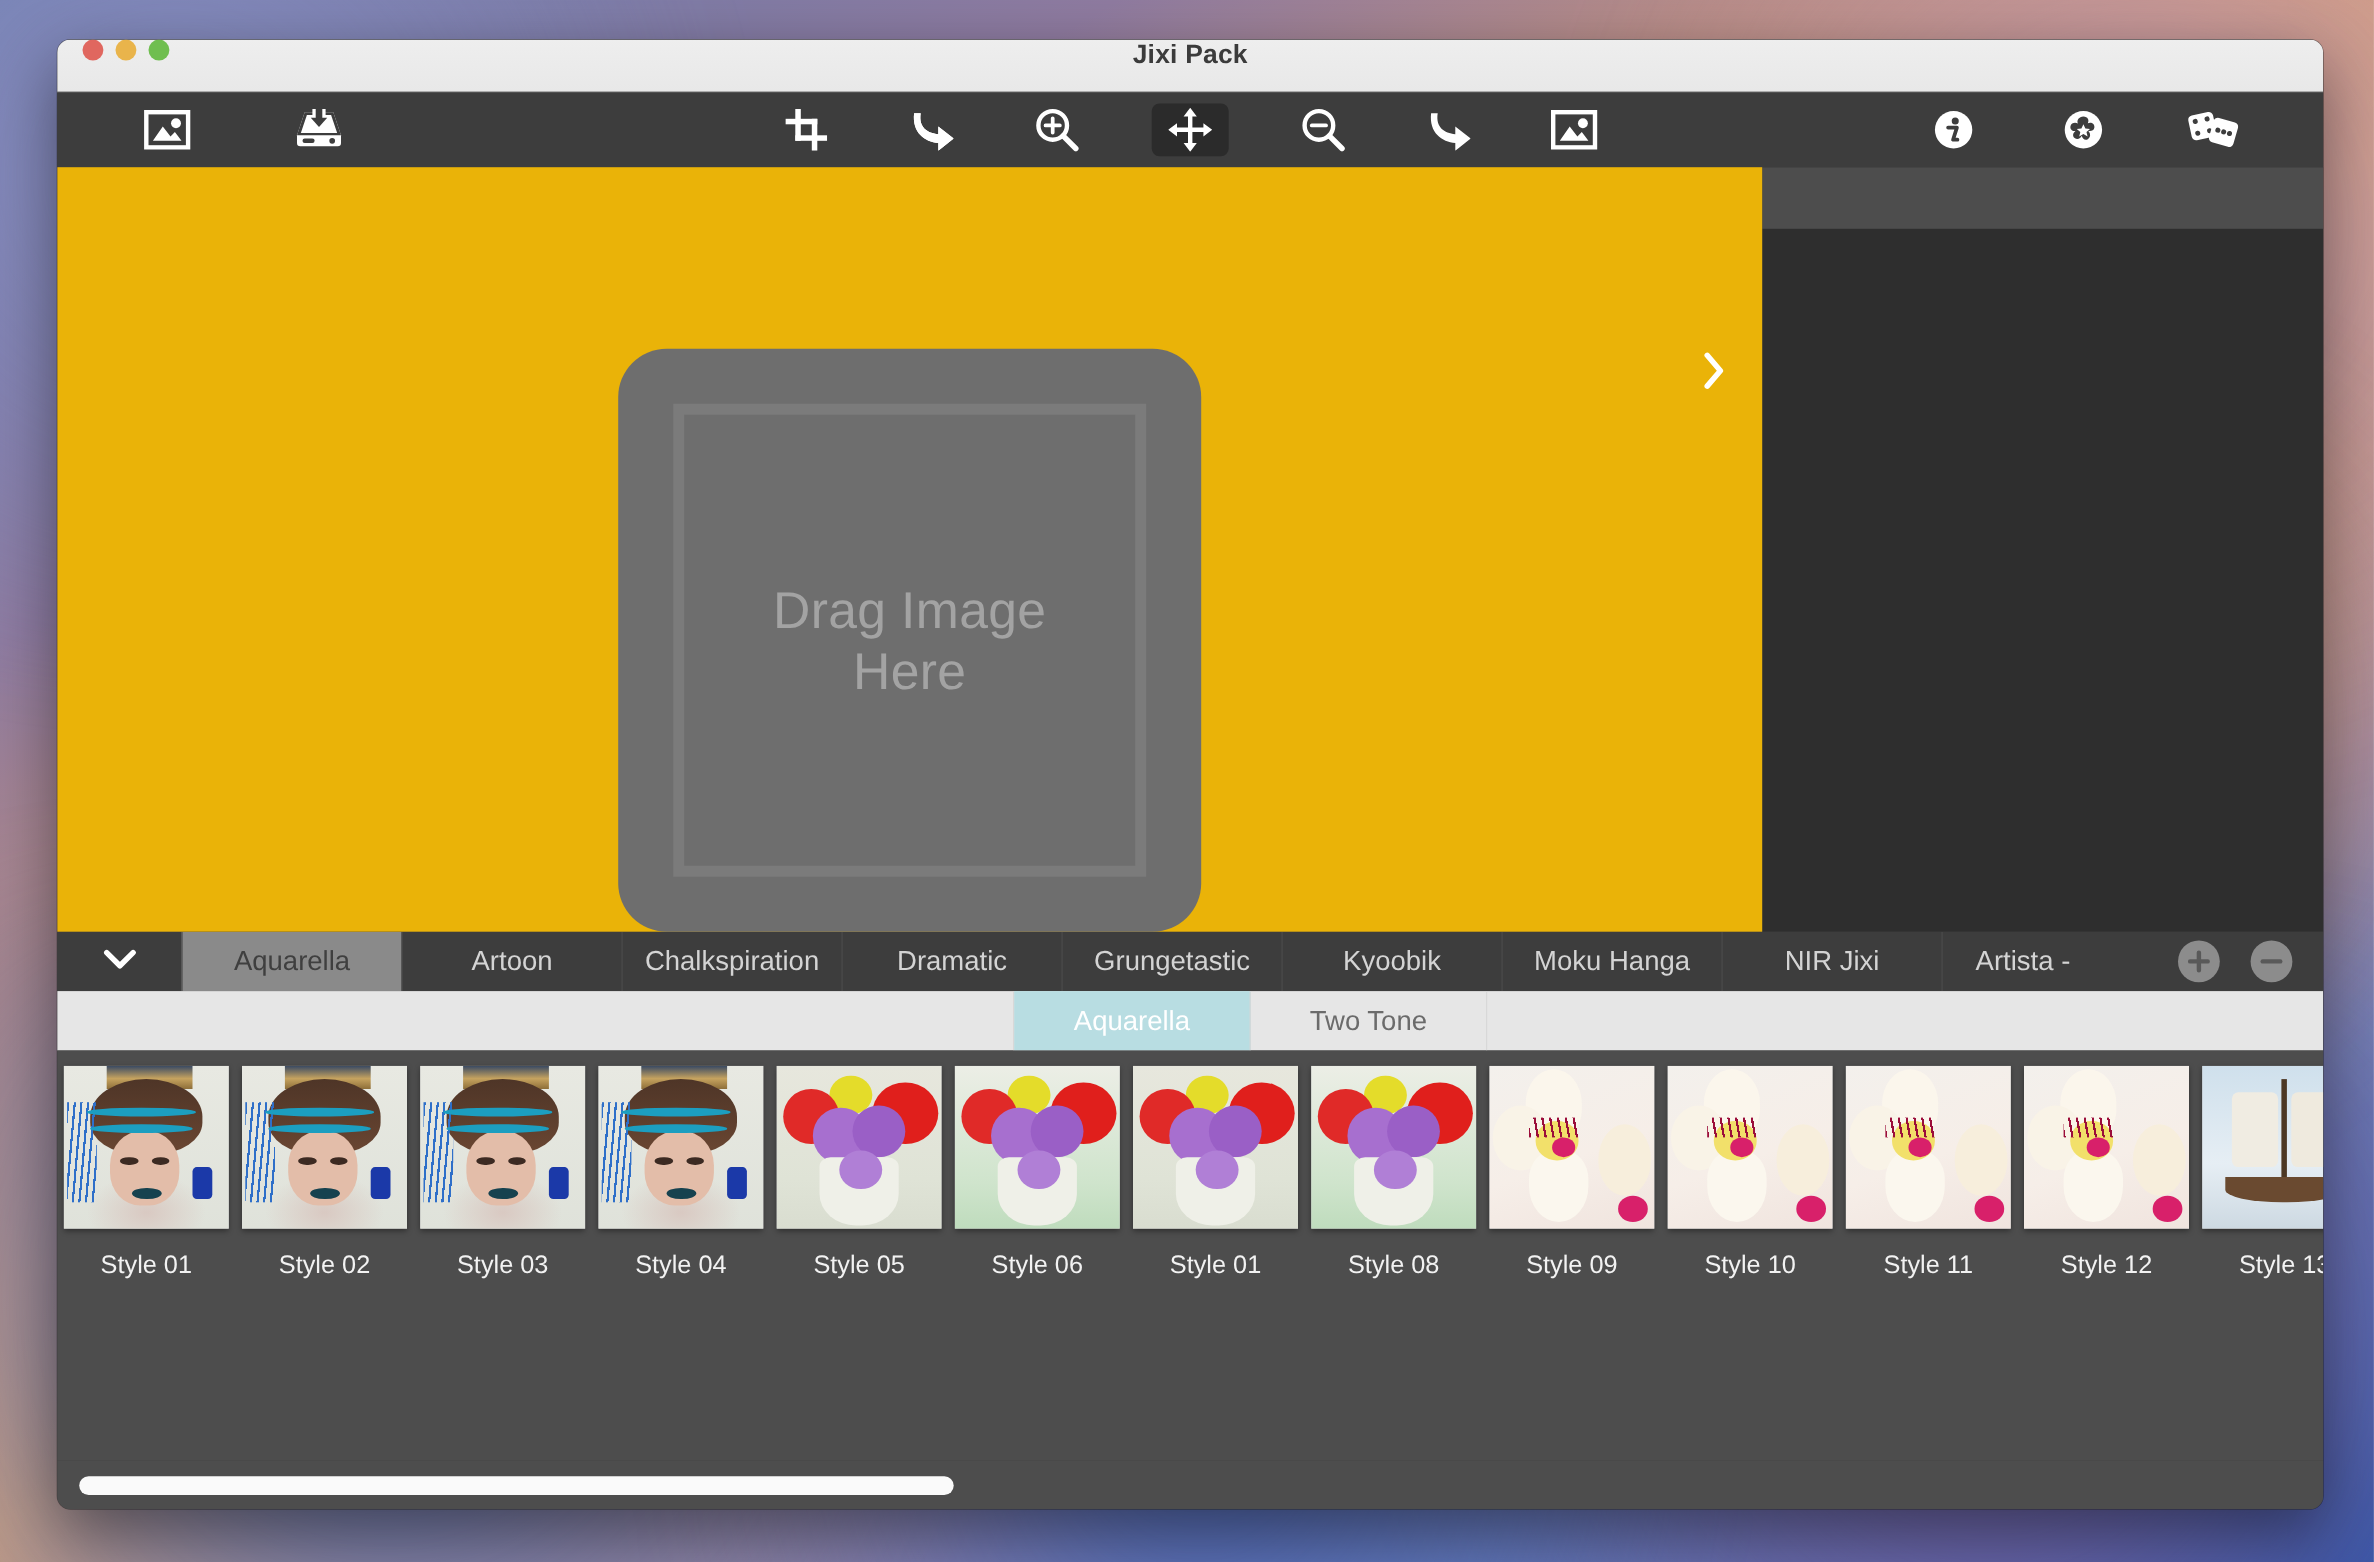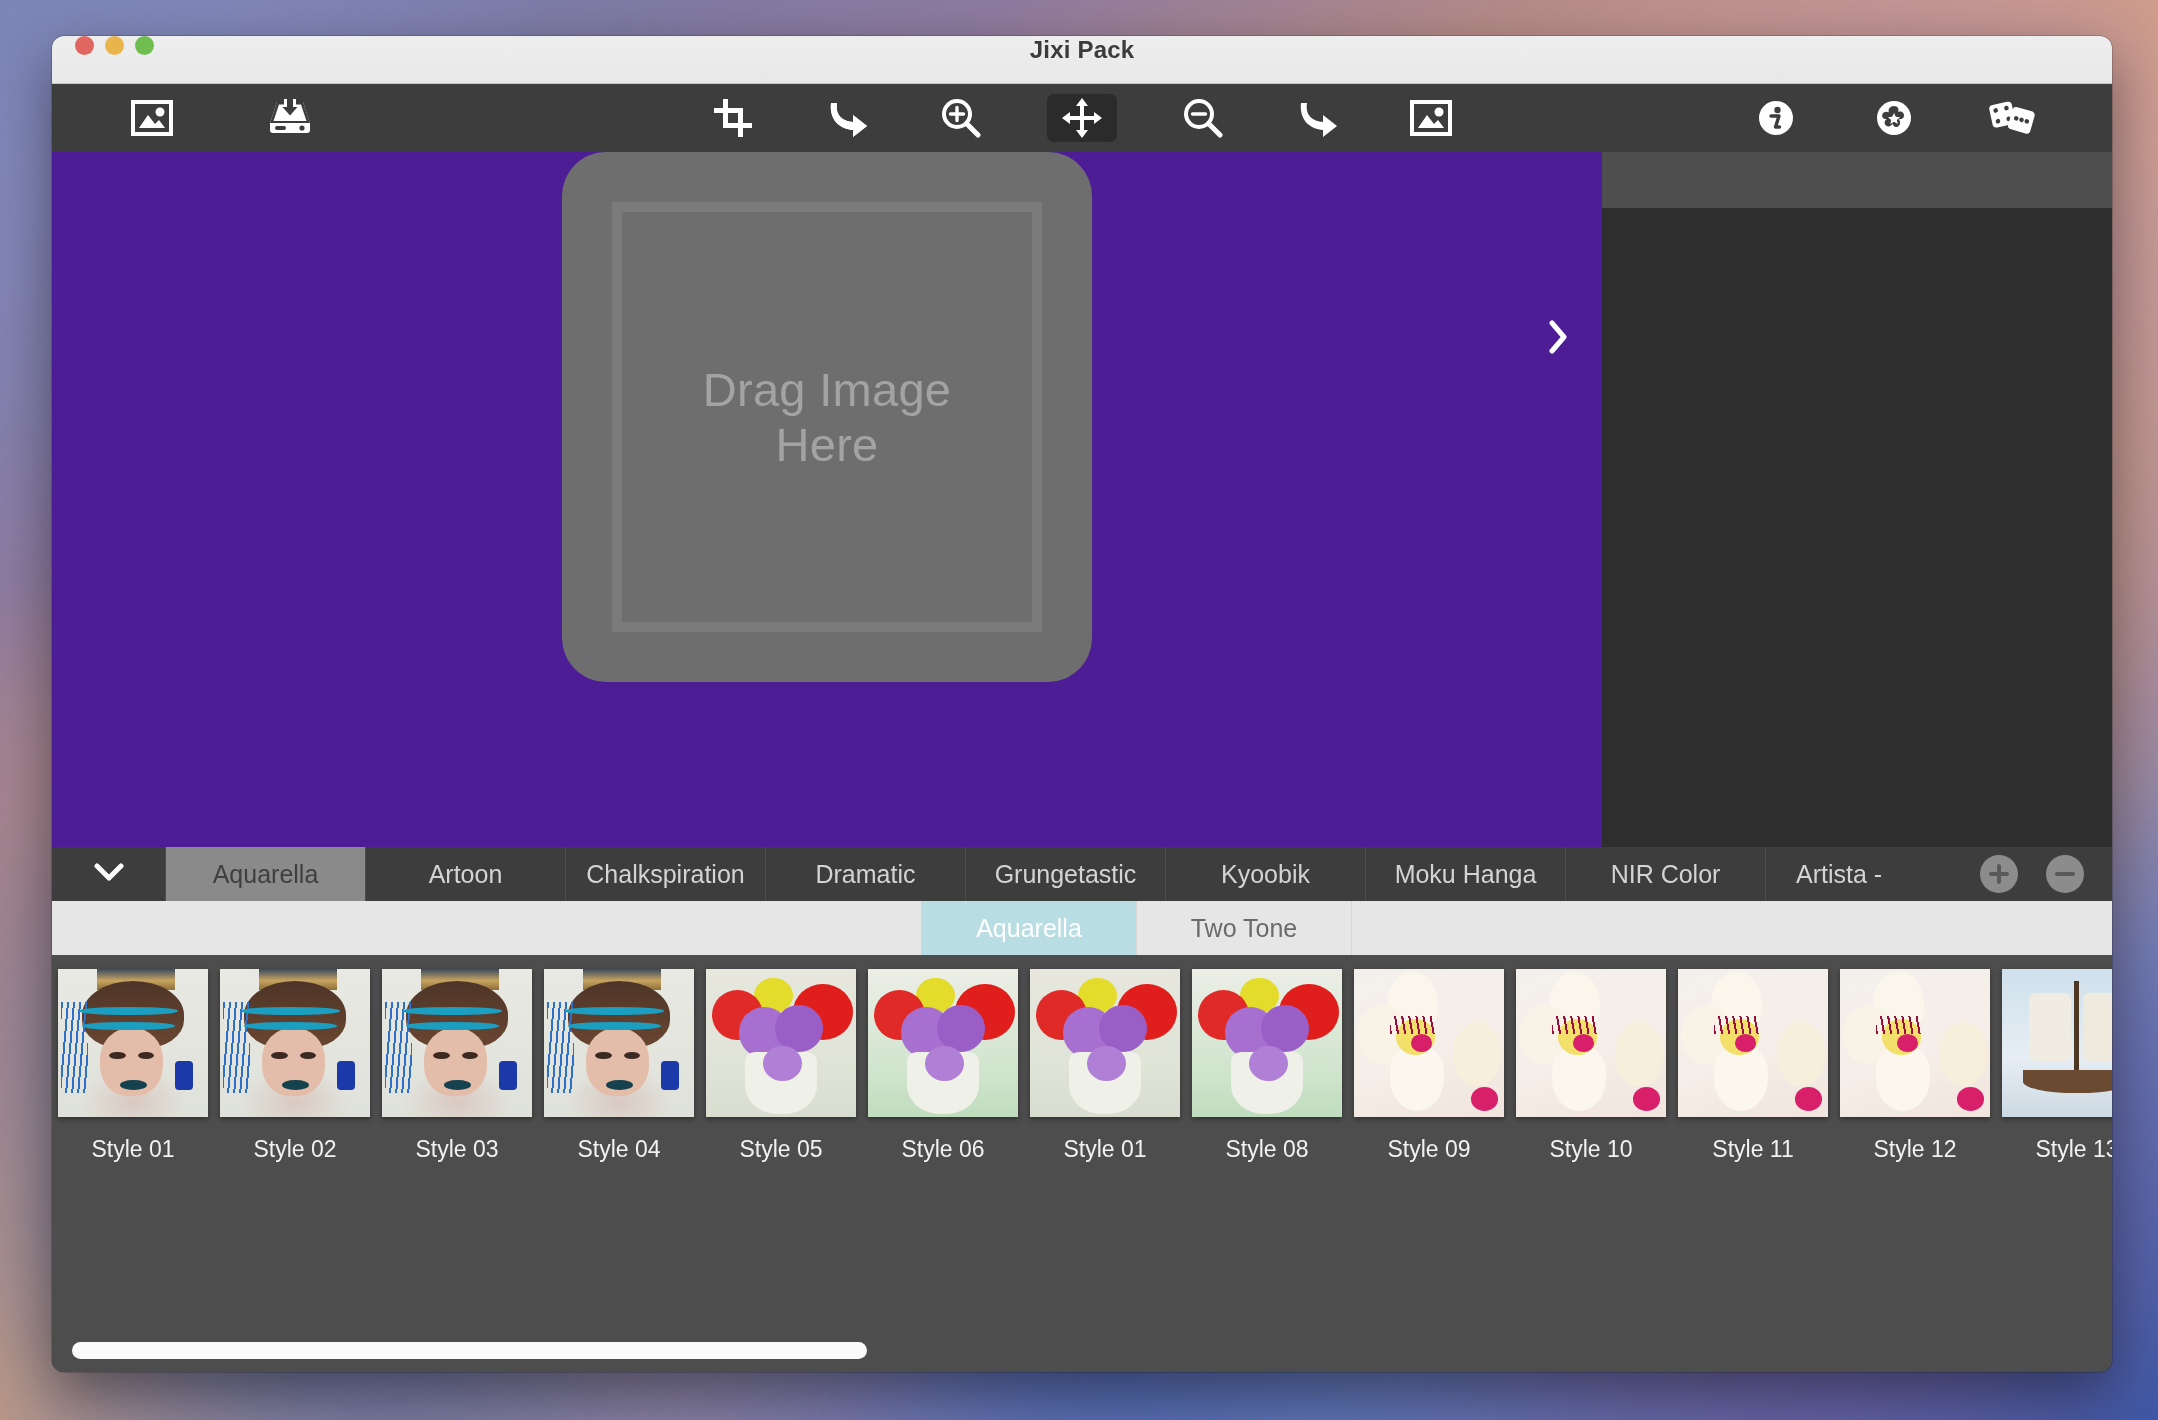--- a/index.html
+++ b/index.html
@@ -77,23 +77,23 @@
     border-radius: 7px;
     cursor: pointer;
   }
   .tb-btn.active { background: #2b2b2b; width: 70px; }
   .tb-btn svg { display: block; }
 
   
   .body-area { flex: 1 1 auto; display: flex; min-height: 0; }
   .canvas {
     width: 1550px; flex: 0 0 1550px;
-    background: #4c1d95;
+    background: #eab308;
     position: relative;
-    display: flex; align-items: flex-start; justify-content: center;
+    display: flex; align-items: flex-end; justify-content: center;
   }
   .drop-zone {
     width: 530px; height: 530px;
     border-radius: 44px;
     background: #6e6e6e;
     display: flex; align-items: center; justify-content: center;
   }
   .drop-inner {
     width: 430px; height: 430px;
     border: 10px solid #7b7b7b;
@@ -477,21 +477,21 @@
     <div class="tab" style="width:200px;flex:0 0 200px">
       <span>Grungetastic</span>
     </div>
     <div class="tab" style="width:200px;flex:0 0 200px">
       <span>Kyoobik</span>
     </div>
     <div class="tab" style="width:200px;flex:0 0 200px">
       <span>Moku Hanga</span>
     </div>
     <div class="tab" style="width:200px;flex:0 0 200px">
-      <span>NIR Color</span>
+      <span>NIR Jixi</span>
     </div>
     <div class="tab clipped" style="width:130px;flex:0 0 130px;justify-content:flex-start">
       <span>Artista -</span>
     </div>
 
     <div class="tab-actions">
       <div class="circle-btn">
         <svg width="24" height="24" viewBox="0 0 24 24">
           <path d="M12 4 L12 20 M4 12 L20 12" stroke="#595959" stroke-width="4" stroke-linecap="round"></path>
         </svg>

